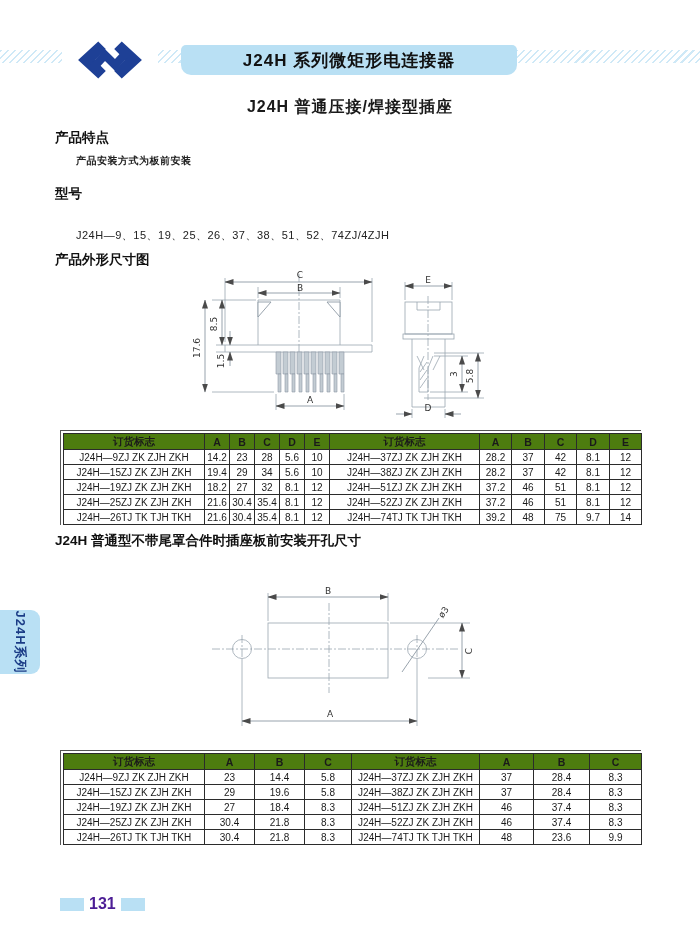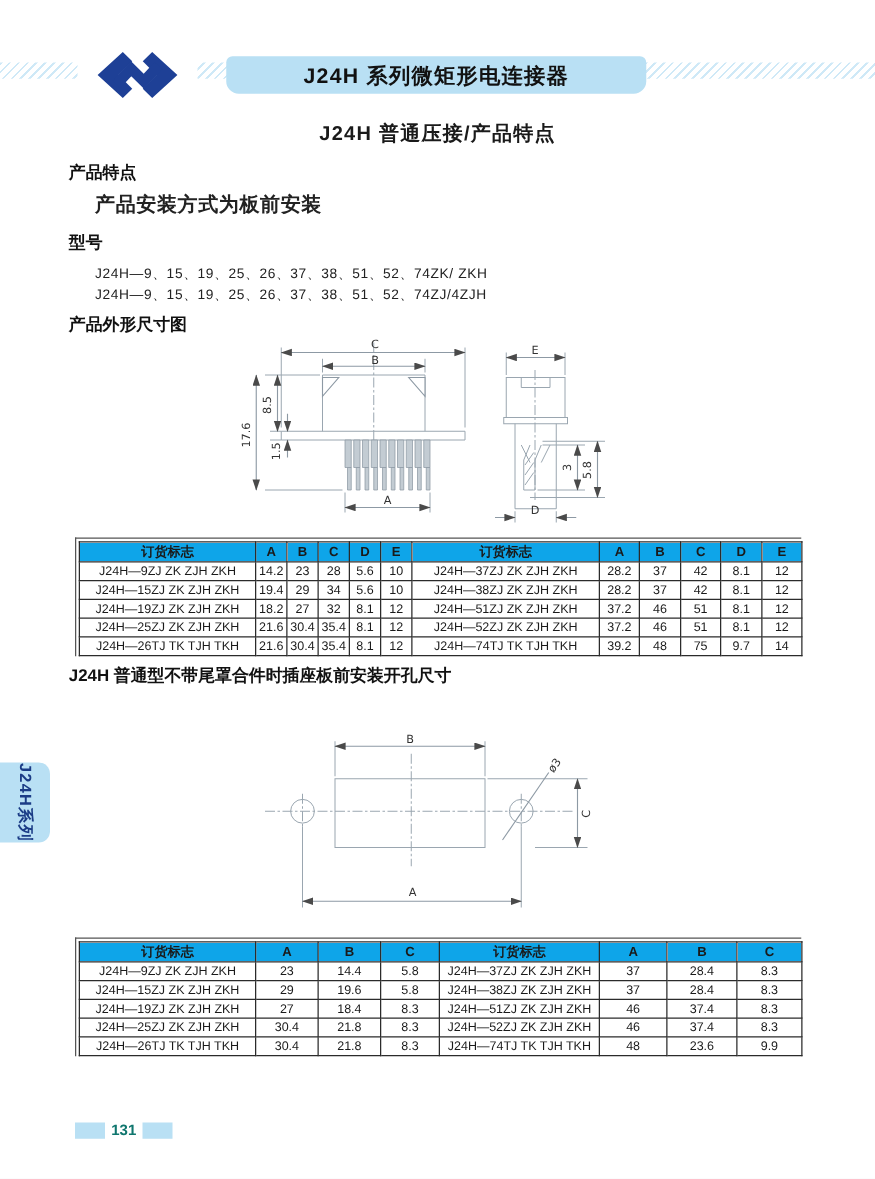--- a/index.html
+++ b/index.html
@@ -7,36 +7,36 @@
         font-family:"Liberation Sans","DejaVu Sans",sans-serif;color:#1a1a1a;
         outline:1px solid #e6edf2;}
   .abs{position:absolute;}
   
   .hatch{height:13px;background:repeating-linear-gradient(135deg,#cfe9f7 0 1.5px,#ffffff 1.5px 5px);}
   .logo-box{left:62px;top:40px;width:96px;height:40px;background:#fff;display:flex;align-items:center;justify-content:center;}
   .banner{left:181px;top:45px;width:336px;height:30px;background:#b9e0f4;border-radius:5px 5px 10px 10px;
           display:flex;align-items:center;justify-content:center;font-size:17px;font-weight:bold;color:#111;letter-spacing:1px;}
   .doc-title{left:0;right:0;top:97px;text-align:center;font-size:16px;font-weight:bold;letter-spacing:1px;}
   .h2{font-size:13.5px;font-weight:bold;color:#111;}
-  .body-txt{font-size:16px;color:#222;font-weight:bold;letter-spacing:0.5px;}
+  .body-txt{font-size:10px;color:#222;font-weight:bold;letter-spacing:0.5px;}
   .model-txt{font-size:11px;color:#222;letter-spacing:0.5px;}
   
   .tbl-wrap{border-top:1px solid #555;border-left:1px solid #555;padding:2px 0 0 2px;width:578px;}
   table{border-collapse:collapse;table-layout:fixed;width:578px;}
   th,td{border:1px solid #2b2b2b;text-align:center;font-size:10px;padding:0;height:14px;
         overflow:hidden;white-space:nowrap;}
-  th{background:#0ea5e9;font-weight:bold;font-size:10.5px;height:15px;}
+  th{background:#4d7c0f;font-weight:bold;font-size:10.5px;height:15px;}
   
   .side-tab{left:0;top:610px;width:40px;height:64px;background:#b9e0f4;border-radius:0 9px 9px 0;}
   .side-tab span{position:absolute;left:50%;top:50%;transform:translate(-50%,-50%) rotate(90deg);
                  white-space:nowrap;font-size:13px;font-weight:bold;color:#1b3c86;letter-spacing:1px;}
   
   .pagenum{left:60px;top:897px;display:flex;align-items:center;height:14px;}
   .pagenum .bar{width:24px;height:13px;background:#b9e0f4;}
-  .pagenum .num{background:#fff;padding:0 5px;font-size:12px;font-weight:bold;color:#0f766e;}
+  .pagenum .num{background:#fff;padding:0 5px;font-size:16px;font-weight:bold;color:#4c1d95;}
   
   svg{display:block;}
   svg text{font-family:"DejaVu Sans",sans-serif;font-size:9px;fill:#333;}
   .dline{stroke:#8d99a4;stroke-width:0.9;fill:none;}
   .thin{stroke:#9aa6b0;stroke-width:0.8;fill:none;}
   .cl{stroke:#9aa6b0;stroke-width:0.8;fill:none;stroke-dasharray:8 2 2 2;}
   .pin{fill:#c3ccd3;stroke:#8d99a4;stroke-width:0.6;}
   .tab-tri{fill:#ffffff;stroke:#8d99a4;stroke-width:0.9;}
 </style>
 </head>
@@ -51,27 +51,26 @@
       <path d="M36,0 L12,22 L36,44 L45,35 L32,22 L45,9 Z" fill="#1e4096"></path>
       <path d="M64,0 L88,22 L64,44 L55,35 L68,22 L55,9 Z" fill="#1e4096"></path>
       <path d="M30,31 L44,16 L56,28 L70,13" fill="none" stroke="#1e4096" stroke-width="10"></path>
     </svg>
   </div>
 
   <div class="abs banner">
     <span>J24H 系列微矩形电连接器</span>
   </div>
 
-  <div class="abs doc-title">J24H 普通压接/产品特点</div>
+  <div class="abs doc-title">J24H 普通压接/焊接型插座</div>
 
   <div class="abs h2" style="left:55px;top:129px;">产品特点</div>
   <div class="abs body-txt" style="left:76px;top:154px;">产品安装方式为板前安装</div>
 
   <div class="abs h2" style="left:55px;top:185px;">型号</div>
-  <div class="abs model-txt" style="left:76px;top:211px;">J24H—9、15、19、25、26、37、38、51、52、74ZK/ ZKH</div>
   <div class="abs model-txt" style="left:76px;top:228px;">J24H—9、15、19、25、26、37、38、51、52、74ZJ/4ZJH</div>
 
   <div class="abs h2" style="left:55px;top:251px;">产品外形尺寸图</div>
 
   <svg class="abs" style="left:0;top:260px;" width="700" height="170" viewBox="0 0 700 170">
     <defs>
       <marker id="a1" orient="auto-start-reverse" markerWidth="9" markerHeight="7" refX="8.5" refY="3" markerUnits="userSpaceOnUse">
         <path d="M0,0 L9,3 L0,6 Z" fill="#4a4a4a"></path>
       </marker>
     </defs>

